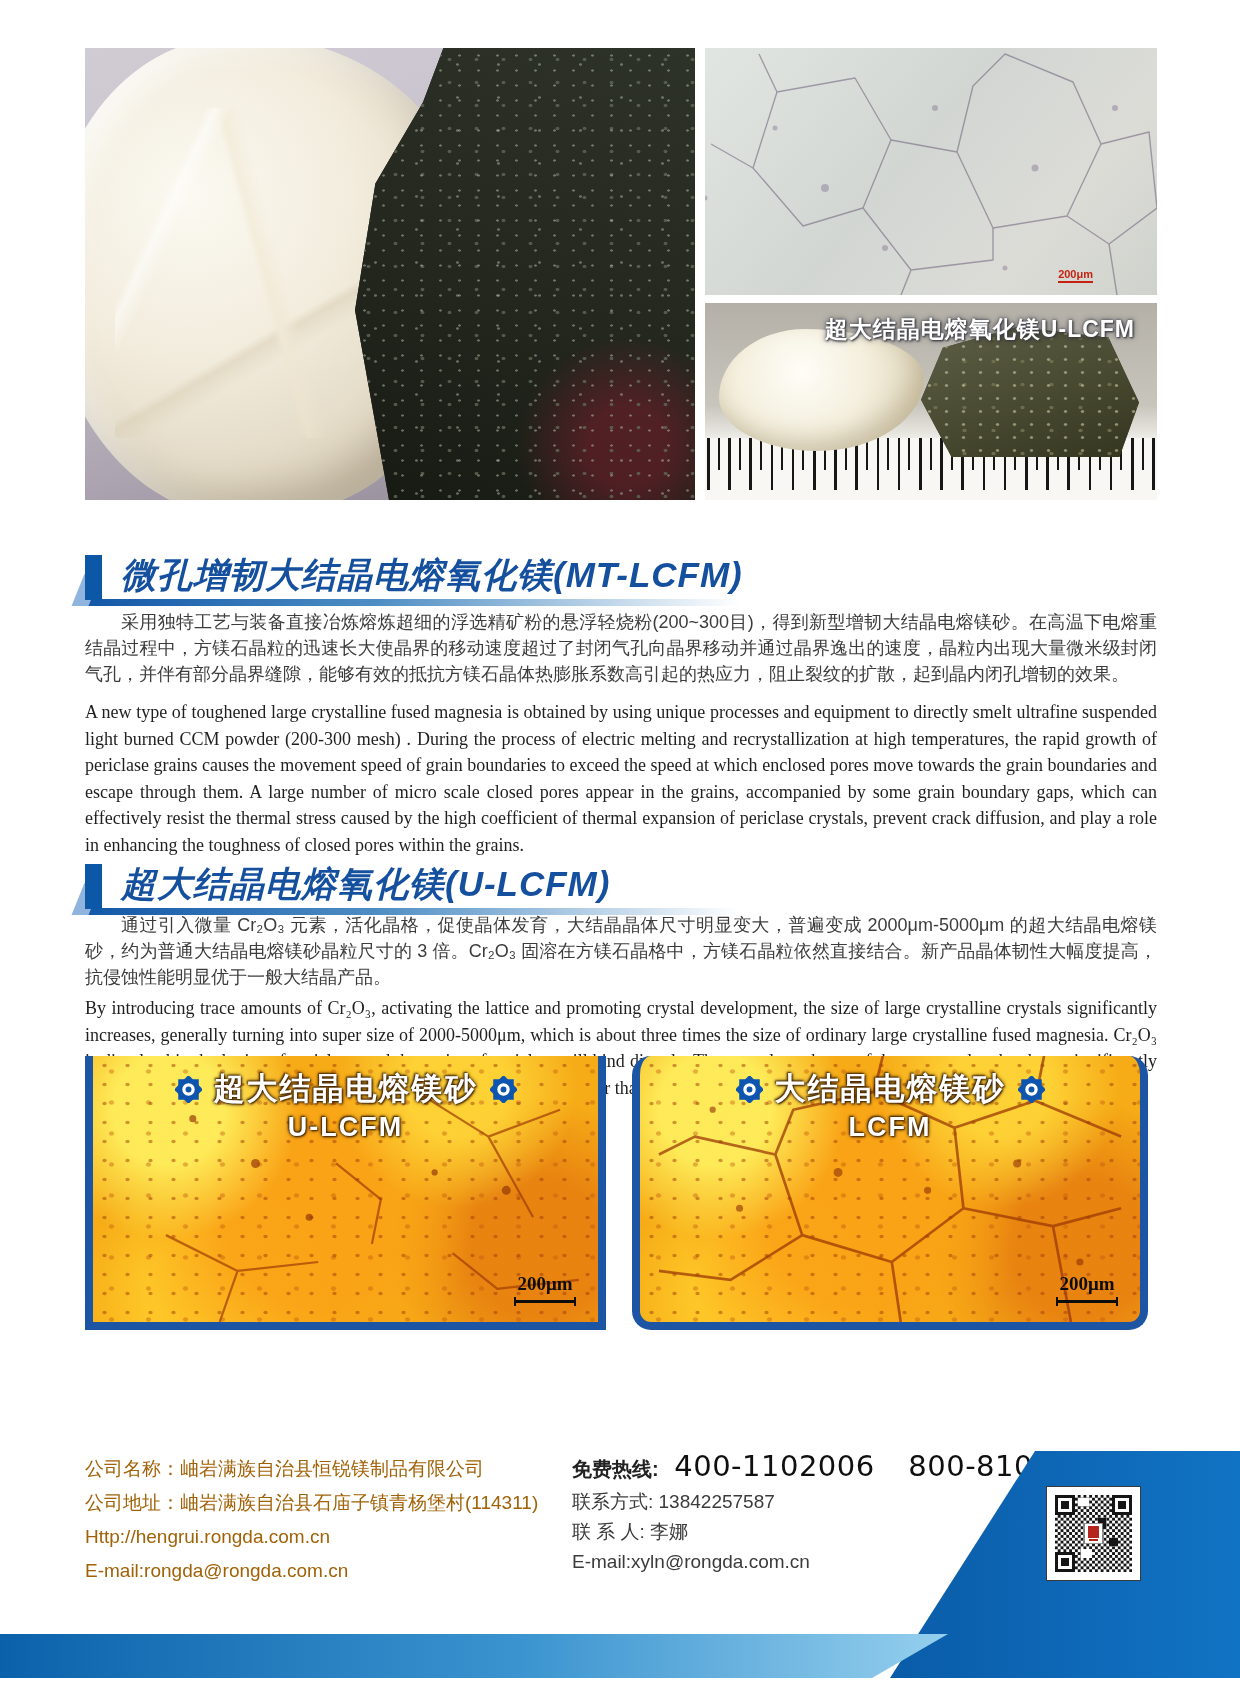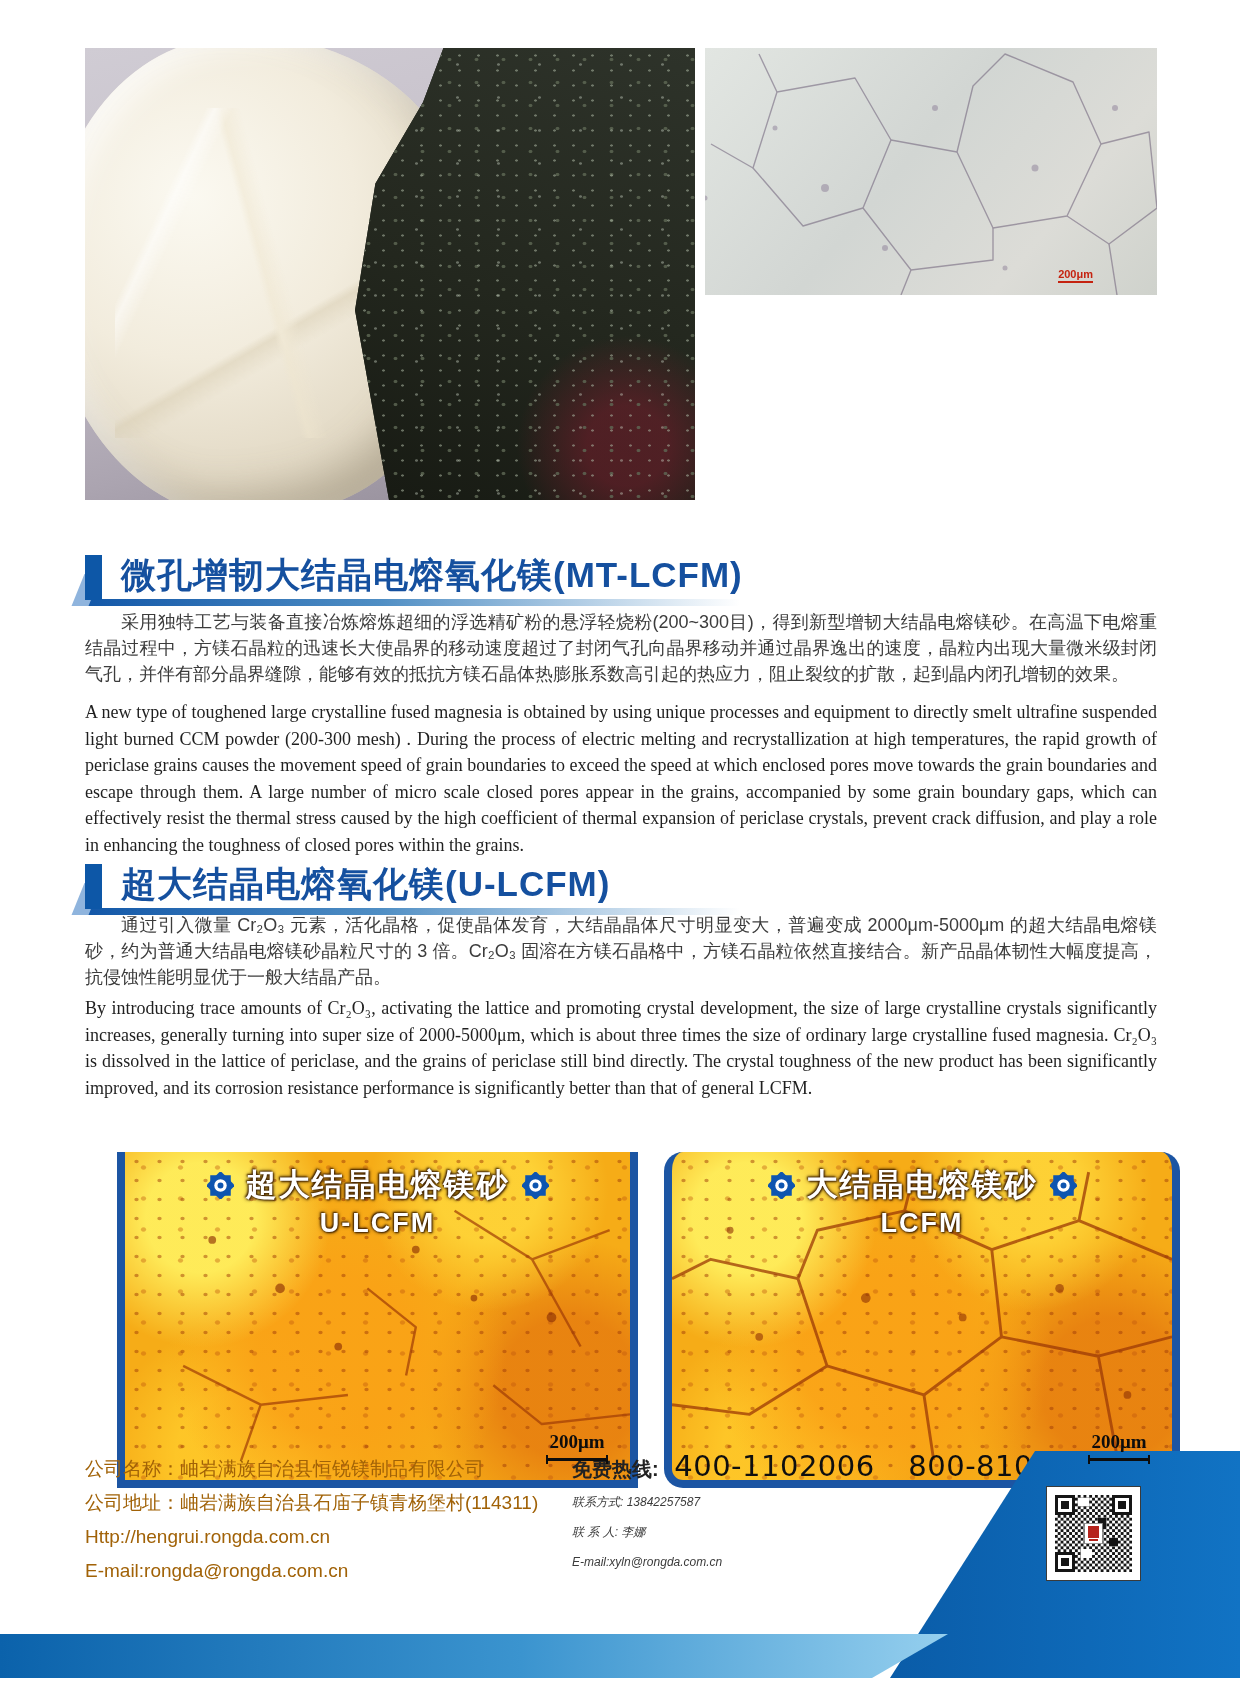--- a/index.html
+++ b/index.html
@@ -57,42 +57,42 @@
       radial-gradient(rgba(110,112,78,.9) 1.6px,transparent 2.6px),
       linear-gradient(160deg,#5d5f46 0%,#45472f 60%,#33351f 100%);
     background-size:17px 13px,29px 23px,100% 100%;}
 
   
   .sec-head{left:85px;width:1072px;height:58px;}
   .sec-bar{position:absolute;left:0;top:3px;width:17px;height:45px;background:#0d57a7;z-index:2;}
   .sec-bar-shadow{position:absolute;left:-7px;top:22px;width:17px;height:32px;background:#8fb4dd;
     transform:skewX(-22deg);z-index:1;}
   .sec-title{position:absolute;left:36px;top:0;font-size:35px;font-weight:bold;color:#15509f;
-    letter-spacing:1px;white-space:nowrap;}
+    letter-spacing:1px;white-space:nowrap;font-style:italic;}
   .sec-underline{position:absolute;left:0;top:47px;width:655px;height:7px;
     background:linear-gradient(to right,#1257a8 0%,#4f8ec4 45%,rgba(173,208,238,0) 100%);}
 
   
   .cn-par{left:85px;width:1072px;font-size:18px;line-height:26px;color:#3c3c3c;
     text-align:justify;text-indent:2em;}
   .en-par{left:85px;width:1072px;font-family:"Liberation Serif",serif;font-size:18px;
     line-height:26.5px;color:#1f1f1f;text-align:justify;}
 
   
-  .micrograph{top:1152px;height:336px;border:8px solid #1c55a3;border-top:none;
+  .micrograph{top:1056px;height:274px;border:8px solid #1c55a3;border-top:none;
     box-sizing:border-box;overflow:hidden;background-color:#f6ac17;
     background-image:
       radial-gradient(rgba(160,60,8,.5) 1.5px,transparent 2.6px),
       radial-gradient(rgba(190,85,12,.4) 2px,transparent 3.2px),
       radial-gradient(circle at 15% 20%,rgba(255,238,92,.95) 0 55px,transparent 130px),
       radial-gradient(circle at 72% 12%,rgba(255,215,58,.85) 0 50px,transparent 120px),
       radial-gradient(circle at 42% 62%,rgba(250,162,22,.9) 0 80px,transparent 170px),
       radial-gradient(circle at 88% 72%,rgba(228,118,14,.75) 0 70px,transparent 150px),
       radial-gradient(circle at 22% 92%,rgba(255,202,42,.85) 0 60px,transparent 130px);
-    background-size:23px 19px,37px 31px,100% 100%,100% 100%,100% 100%,100% 100%,100% 100%;margin-left:32px;}
+    background-size:23px 19px,37px 31px,100% 100%,100% 100%,100% 100%,100% 100%,100% 100%;}
   #micrograph-left{left:85px;width:521px;}
   #micrograph-right{left:632px;width:516px;border-radius:19px;}
   .veins{position:absolute;left:0;top:0;width:100%;height:100%;}
   .m-titlebox{position:absolute;left:0;top:12px;width:100%;text-align:center;color:#fff;
     font-weight:bold;z-index:3;}
   .m-title-row{font-size:31px;letter-spacing:2px;
     text-shadow:0 0 4px rgba(70,35,0,.95),1px 1px 2px #3a2000,-1px -1px 2px #3a2000;}
   .m-code{font-size:27px;letter-spacing:2px;margin-top:2px;
     text-shadow:0 0 4px rgba(70,35,0,.95),1px 1px 2px #3a2000,-1px -1px 2px #3a2000;}
   .gear{display:inline-block;vertical-align:-4px;margin:0 12px;}
@@ -101,21 +101,21 @@
   .m-scalebar{width:58px;height:9px;margin:2px auto 0;
     border-left:2.5px solid #0d0d0d;border-right:2.5px solid #0d0d0d;
     background:linear-gradient(#0d0d0d,#0d0d0d) center/100% 3px no-repeat;}
 
   
   #footer-left{left:85px;top:1452px;font-size:19px;color:#a16207;line-height:34px;}
   #footer-right{left:572px;top:1449px;color:#3b3b3b;}
   #hotline-row{font-size:20px;font-weight:bold;color:#222;height:38px;}
   .hotline-number{font-family:"DejaVu Sans",sans-serif;font-size:29px;font-weight:400;
     color:#0f0f0f;letter-spacing:.5px;margin-left:10px;}
-  .fr-line{font-size:12px;line-height:30px;font-style:italic;}
+  .fr-line{font-size:19px;line-height:30px;}
   #qr-box{left:1046px;top:1486px;width:95px;height:95px;background:#fff;
     border:1px solid #3a3a3a;box-sizing:border-box;padding:5px;z-index:5;}
   #qr-box svg{display:block;width:100%;height:100%;}
   #bottom-shapes{left:0;top:1440px;width:1240px;height:243px;z-index:1;}
 </style>
 </head>
 <body>
 
 <div id="page">
 
@@ -141,20 +141,29 @@
           <circle cx="70" cy="80" r="2.5"></circle>
         <circle cx="410" cy="60" r="3"></circle>
           <circle cx="180" cy="200" r="3"></circle>
         <circle cx="300" cy="220" r="2.5"></circle>
           <circle cx="420, " cy="150" r="2.5"></circle>
       </g>
     </svg>
     <div id="micro1-scale" class="abs">200μm</div>
   </div>
 
+  <div id="photo2" class="abs">
+    <div id="ruler" class="abs">
+      <div id="ruler-minor" class="abs"></div>
+      <div id="ruler-major" class="abs"></div>
+    </div>
+    <div id="cream-mineral" class="abs"></div>
+    <div id="olive-mineral" class="abs"></div>
+    <div class="photo-label">超大结晶电熔氧化镁U-LCFM</div>
+  </div>
 
   <div class="sec-head abs" style="top:552px;">
     <div class="sec-bar-shadow"></div>
     <div class="sec-bar"></div>
     <div class="sec-title">微孔增韧大结晶电熔氧化镁(MT-LCFM)</div>
     <div class="sec-underline"></div>
   </div>
   <div class="cn-par abs" style="top:609px;">采用独特工艺与装备直接冶炼熔炼超细的浮选精矿粉的悬浮轻烧粉(200~300目)，得到新型增韧大结晶电熔镁砂。在高温下电熔重结晶过程中，方镁石晶粒的迅速长大使晶界的移动速度超过了封闭气孔向晶界移动并通过晶界逸出的速度，晶粒内出现大量微米级封闭气孔，并伴有部分晶界缝隙，能够有效的抵抗方镁石晶体热膨胀系数高引起的热应力，阻止裂纹的扩散，起到晶内闭孔增韧的效果。</div>
   <div class="en-par abs" style="top:699px;">A new type of toughened large crystalline fused magnesia is obtained by using unique processes and equipment to directly smelt ultrafine suspended light burned CCM powder (200-300 mesh) . During the process of electric melting and recrystallization at high temperatures, the rapid growth of periclase grains causes the movement speed of grain boundaries to exceed the speed at which enclosed pores move towards the grain boundaries and escape through them. A large number of micro scale closed pores appear in the grains, accompanied by some grain boundary gaps, which can effectively resist the thermal stress caused by the high coefficient of thermal expansion of periclase crystals, prevent crack diffusion, and play a role in enhancing the toughness of closed pores within the grains.</div>
 

